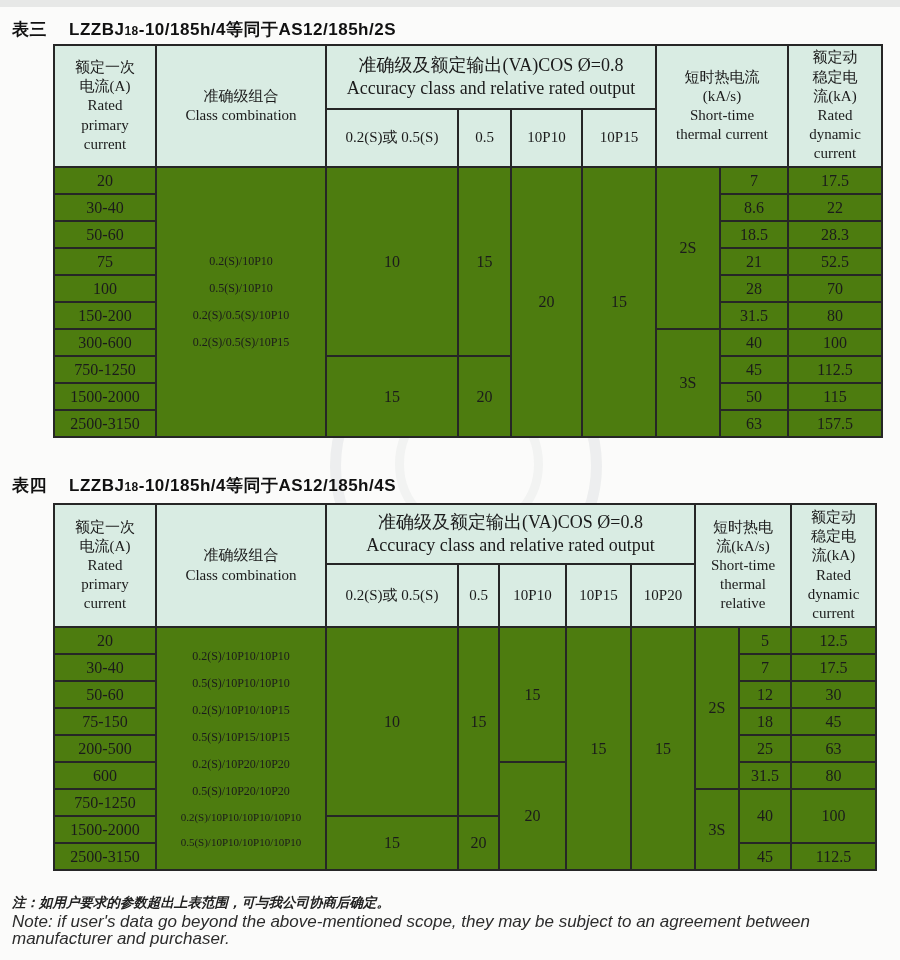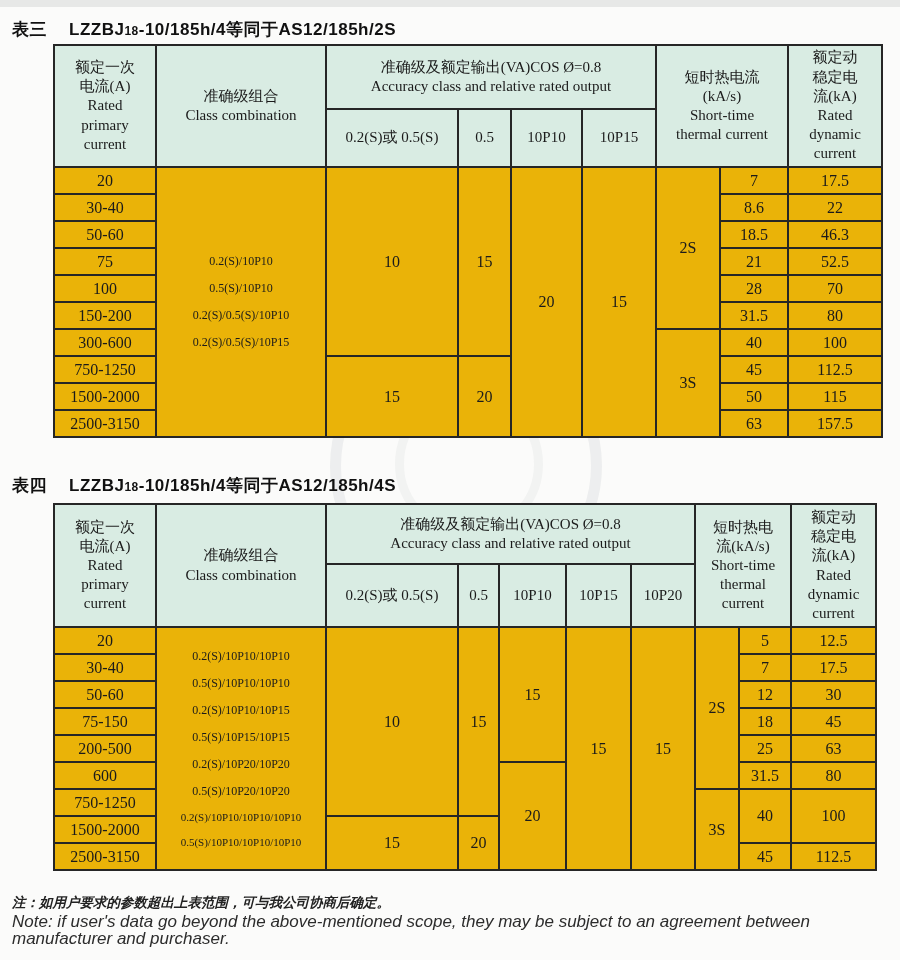--- a/index.html
+++ b/index.html
@@ -29,32 +29,32 @@
   .caption {
     font-family: "Liberation Sans", sans-serif;
     font-weight: bold; font-size: 17px; color: #111;
     letter-spacing: 0.5px;
     height: 24px; line-height: 32px;
   }
   .caption .lbl { margin-right: 22px; }
   .caption .sub { font-size: 12px; }
   table {
     border-collapse: collapse; table-layout: fixed;
-    margin-left: 41px; background: #eab308;
+    margin-left: 41px; background: #4d7c0f;
   }
   th, td {
     border: 2px solid #262626;
     text-align: center; vertical-align: middle;
     padding: 0; font-weight: normal;
     font-size: 16px; color: #1b1b1b;
     overflow: hidden;
   }
   thead th { background: #d9ece3; font-size: 15px; line-height: 1.28; }
   .ml { white-space: pre-line; }
-  .grp { font-size: 15px; }
+  .grp { font-size: 18px; }
   tr.h1-t3 { height: 64px; } tr.h2-t3 { height: 58px; }
   tr.h1-t4 { height: 60px; } tr.h2-t4 { height: 63px; }
   tbody tr { height: 27px; margin-top: 6px; }
   .cls { line-height: 27px; font-size: 12px; }
   .cls-small { line-height: 25px; font-size: 11px; }
   #table3 { margin-top: 6px; }
   .caption-4 { margin-top: 32px; }
   #table4 { margin-top: 9px; }
   .notes { margin-top: 22px; font-style: italic; }
   .note-zh {
@@ -140,21 +140,21 @@
         <td>17.5</td>
       </tr>
       <tr>
         <td>30-40</td>
         <td>8.6</td>
         <td>22</td>
       </tr>
       <tr>
         <td>50-60</td>
         <td>18.5</td>
-        <td>46.3</td>
+        <td>28.3</td>
       </tr>
       <tr>
         <td>75</td>
         <td>21</td>
         <td>52.5</td>
       </tr>
       <tr>
         <td>100</td>
         <td>28</td>
         <td>70</td>
@@ -215,21 +215,21 @@
 primary
 current</th>
         <th rowspan="2" class="ml">准确级组合
 Class combination</th>
         <th colspan="5" class="ml grp">准确级及额定输出(VA)COS Ø=0.8
 Accuracy class and relative rated output</th>
         <th rowspan="2" colspan="2" class="ml">短时热电
 流(kA/s)
 Short-time
 thermal
-current</th>
+relative</th>
         <th rowspan="2" class="ml">额定动
 稳定电
 流(kA)
 Rated
 dynamic
 current</th>
       </tr>
       <tr class="h2-t4">
         <th>0.2(S)或 0.5(S)</th>
         <th>0.5</th>

